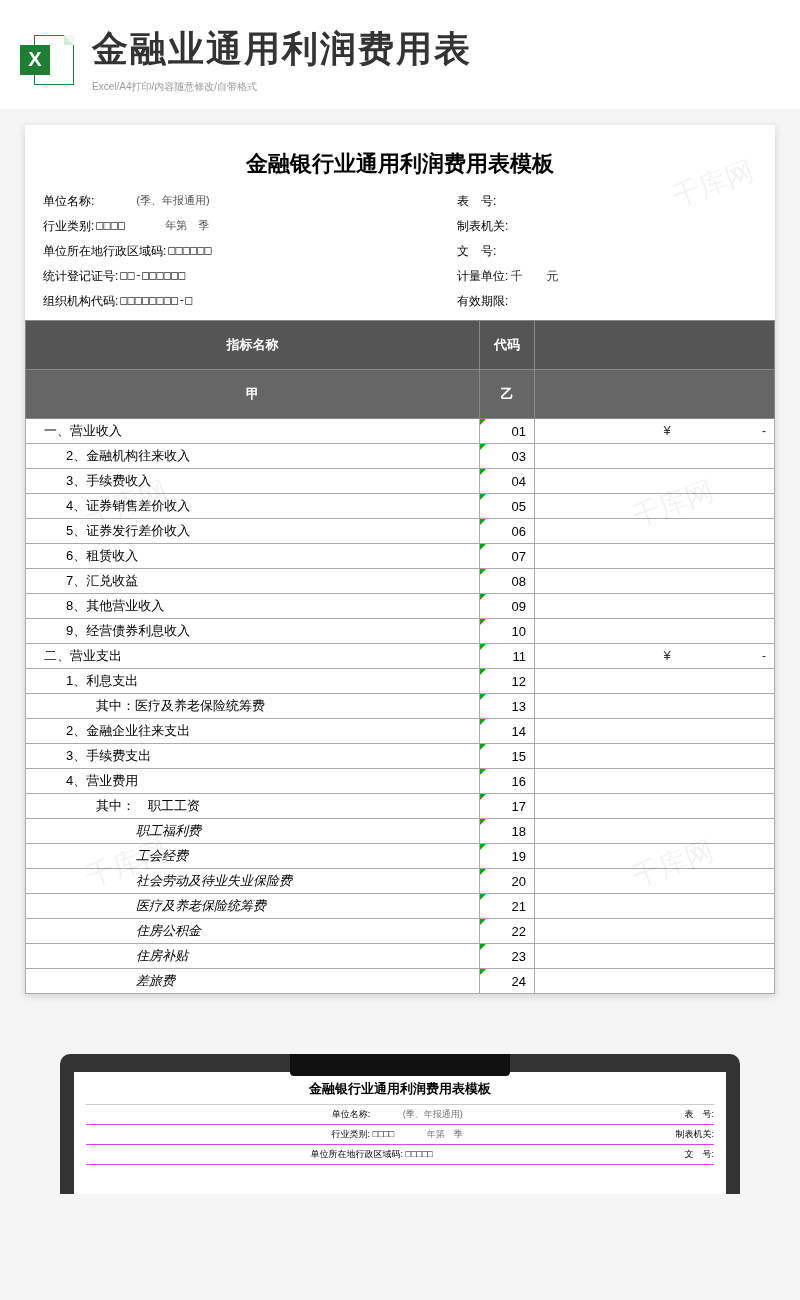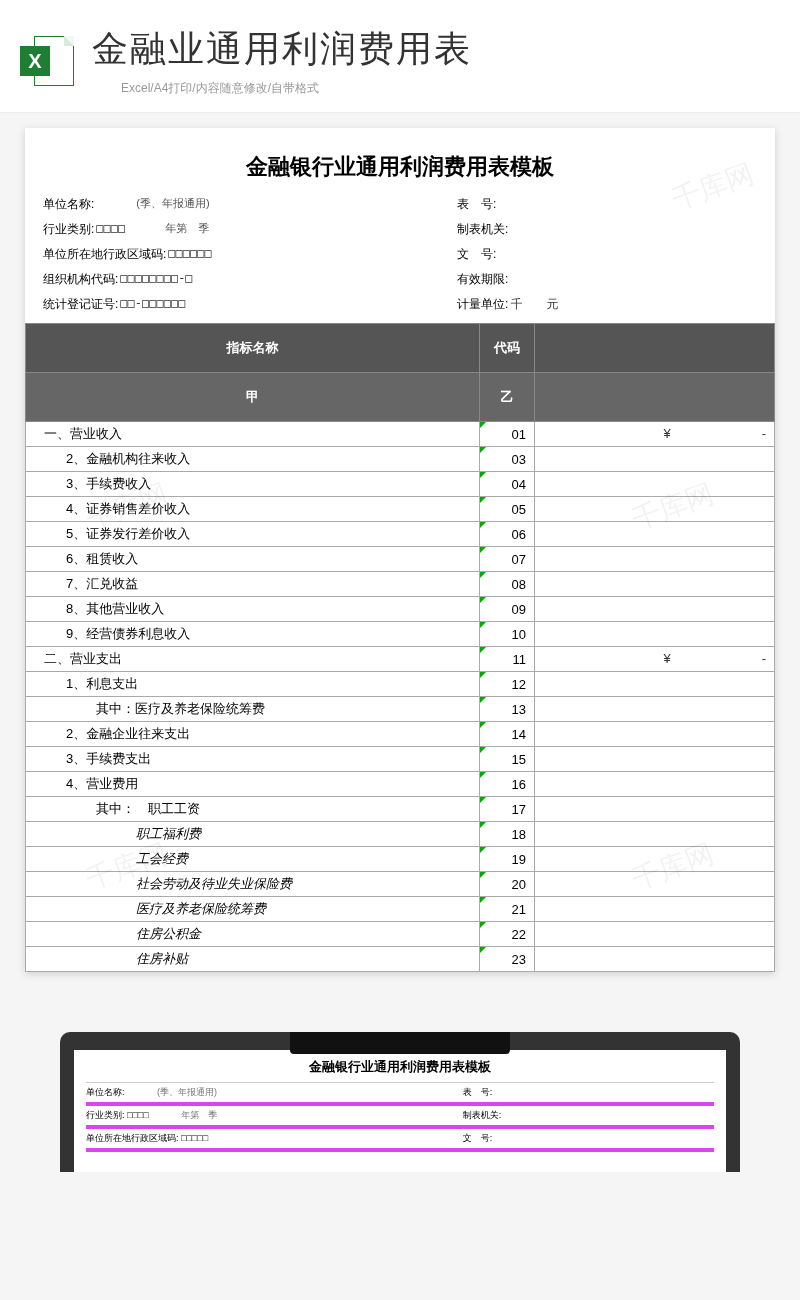--- a/index.html
+++ b/index.html
@@ -50,29 +50,28 @@
     background: #1e7e34;
     color: #fff;
     font-weight: bold;
     font-size: 20px;
     display: flex;
     align-items: center;
     justify-content: center;
   }
   .header-text h1 {
     font-size: 36px;
-    font-weight: 400;
+    font-weight: 700;
     color: #333;
     letter-spacing: 2px;
   }
   .header-text .sub {
-    font-size: 12px;
+    font-size: 10px;
     color: #999;
     margin-top: 6px;
-    margin-left: 29px;
   }
   .sheet-container {
     background: #fff;
     margin: 15px 25px;
     box-shadow: 0 2px 8px rgba(0,0,0,0.15);
     padding: 18px 0 0 0;
     position: relative;
   }
   .watermark {
     position: absolute;
@@ -183,21 +182,22 @@
   .preview2 .inner-title {
     text-align: center;
     font-weight: bold;
     font-size: 13px;
     padding-bottom: 6px;
     border-bottom: 1px solid #ccc;
   }
   .preview2 .inner-row {
     display: flex;
     padding: 3px 0;
-    border-bottom: 4px solid #d946ef;
+    border-bottom: 1px solid #d946ef;
+    text-align: right;
   }
   .preview2 .il { width: 60%; }
   .preview2 .ir { width: 40%; }
 </style>
 </head>
 <body>
 
 <div class="header-bar">
   <div class="excel-icon">
     <div class="sheet"></div>
@@ -238,31 +238,31 @@
       </div>
       <div class="meta-row">
         <div class="meta-left">
           <span class="meta-label">单位所在地行政区域码:</span>
           <span class="meta-val">□□□□□□</span>
         </div>
         <div class="meta-right"><span class="meta-label">文　号:</span><span class="meta-val"></span></div>
       </div>
       <div class="meta-row">
         <div class="meta-left">
+          <span class="meta-label">统计登记证号:</span>
+          <span class="meta-val">□□-□□□□□□</span>
+        </div>
+        <div class="meta-right"><span class="meta-label">计量单位:</span><span class="meta-val">千　　元</span></div>
+      </div>
+      <div class="meta-row">
+        <div class="meta-left">
           <span class="meta-label">组织机构代码:</span>
           <span class="meta-val">□□□□□□□□-□</span>
         </div>
         <div class="meta-right"><span class="meta-label">有效期限:</span><span class="meta-val"></span></div>
-      </div>
-      <div class="meta-row">
-        <div class="meta-left">
-          <span class="meta-label">统计登记证号:</span>
-          <span class="meta-val">□□-□□□□□□</span>
-        </div>
-        <div class="meta-right"><span class="meta-label">计量单位:</span><span class="meta-val">千　　元</span></div>
       </div>
     </div>
 
   <table>
     <thead>
       <tr>
         <th>指标名称</th>
         <th style="width:55px">代码</th>
         <th style="width:240px"></th>
       </tr>
@@ -376,20 +376,25 @@
         <tr>
           <td class="name ind3">住房公积金</td>
           <td class="code">22</td>
           <td class="val"></td>
         </tr>
         <tr>
           <td class="name ind3">住房补贴</td>
           <td class="code">23</td>
           <td class="val"></td>
         </tr>
+        <tr>
+          <td class="name ind3">差旅费</td>
+          <td class="code">24</td>
+          <td class="val"></td>
+        </tr>
       </tbody>
   </table>
 </div>
 
 <div class="preview2">
   <div class="clip"></div>
   <div class="inner-sheet">
     <div class="inner-title">金融银行业通用利润费用表模板</div>
     <div id="preview-rows">
         <div class="inner-row">

